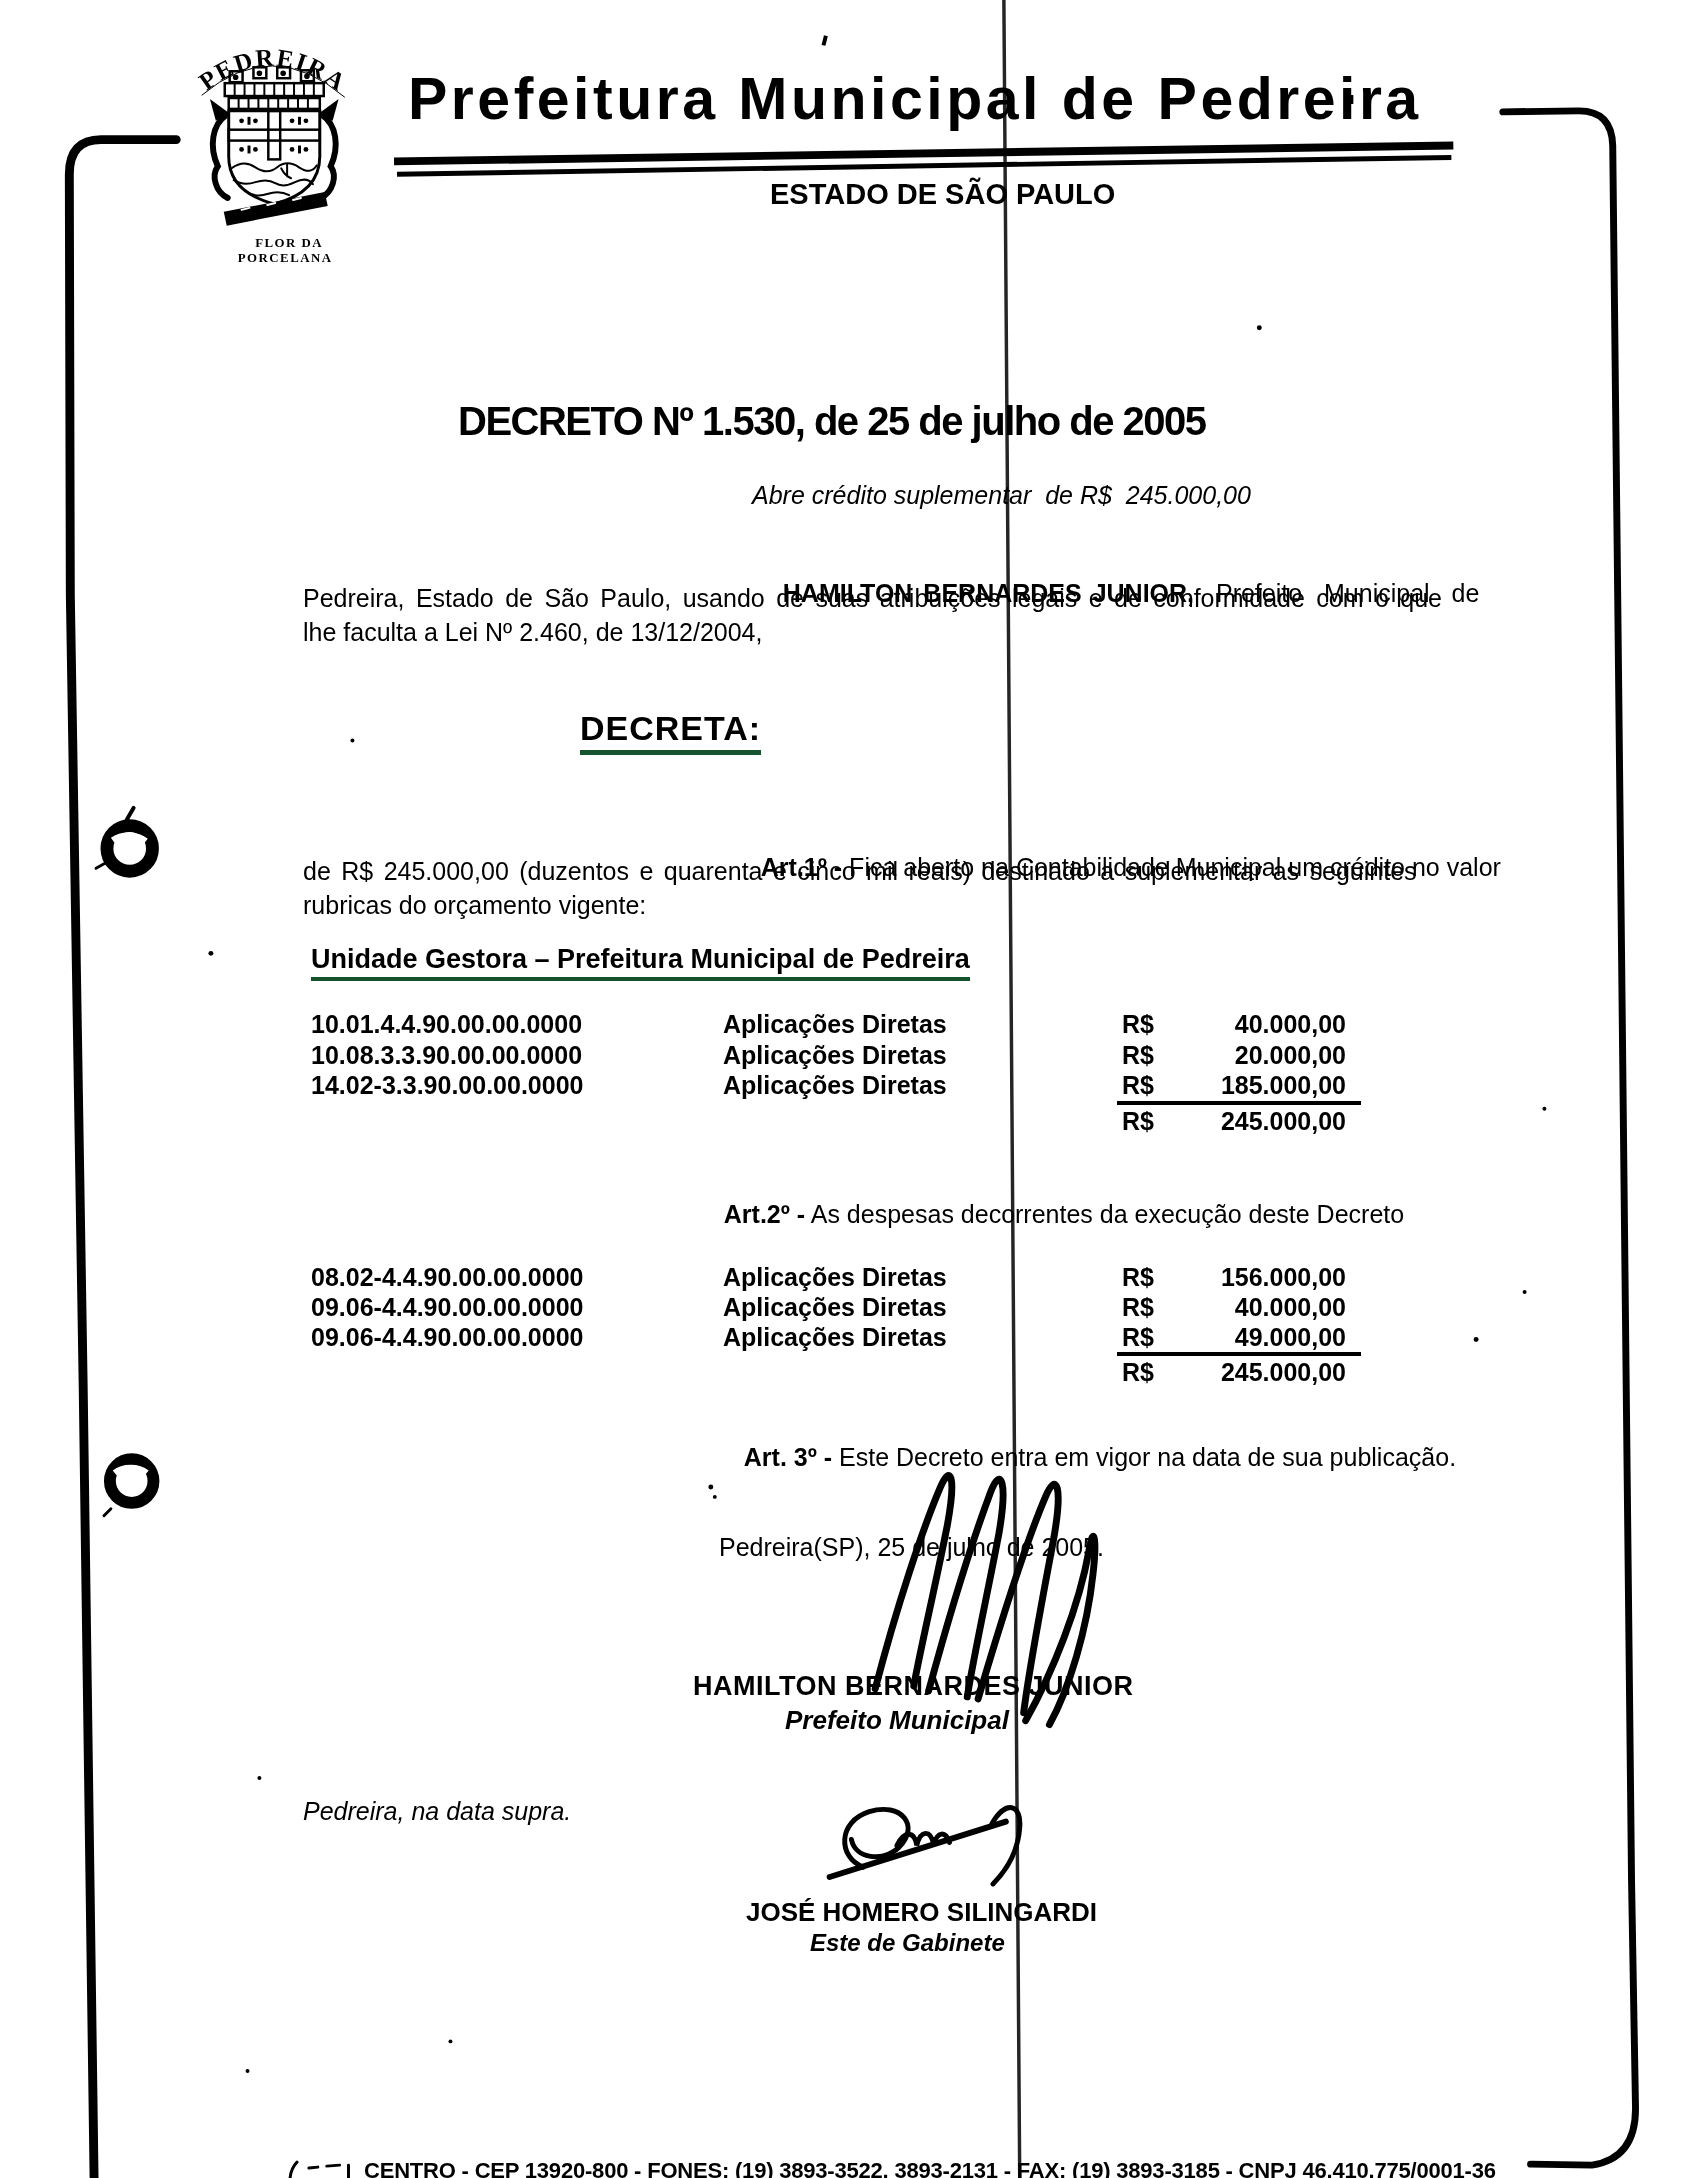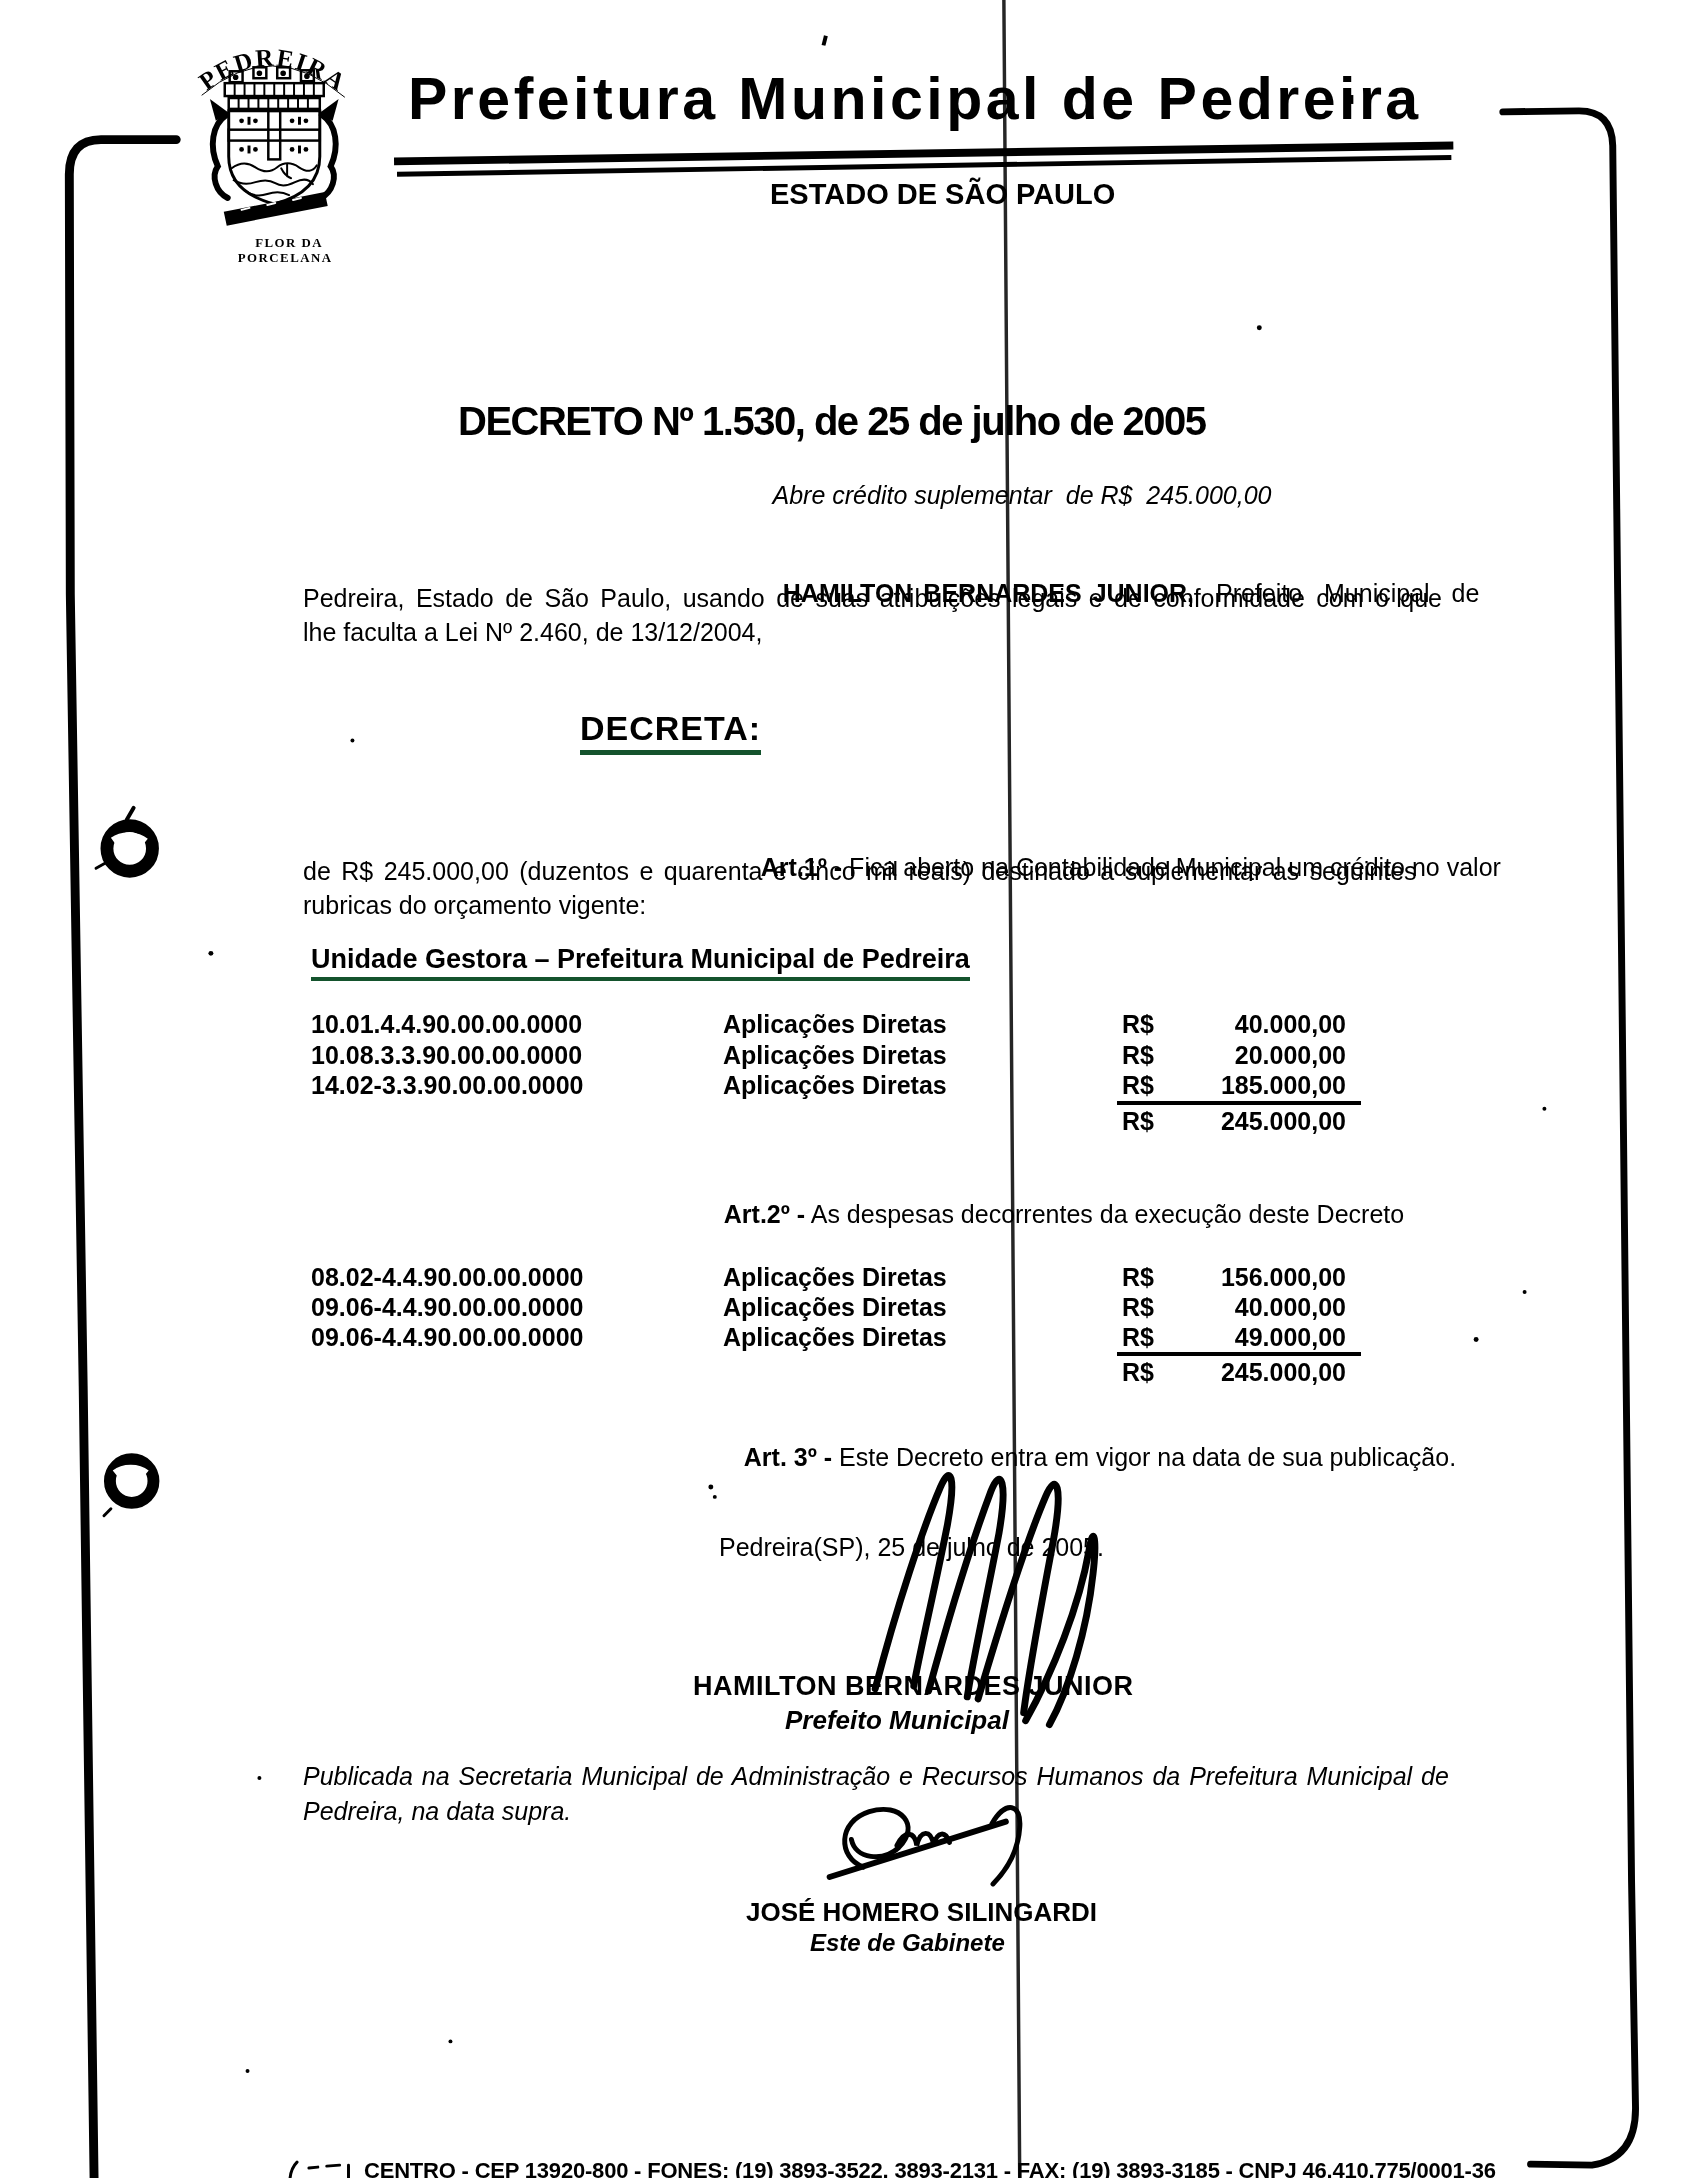--- a/index.html
+++ b/index.html
@@ -19,21 +19,21 @@
 <body>
 
 <div class="page">
 
   <div class="abs b" style="left:408px;top:65px;font-size:59px;letter-spacing:3.5px;">Prefeitura Municipal de Pedreira</div>
 
   <div class="abs b" style="left:770px;top:178px;font-size:29px;">ESTADO DE SÃO PAULO</div>
 
   <div class="abs b" style="left:458px;top:399px;font-size:40px;letter-spacing:-1.5px;">DECRETO Nº 1.530, de 25 de julho de 2005</div>
 
-  <div class="abs i" style="left:752px;top:481px;width:540px;font-size:25px;text-align:center;">Abre crédito suplementar  de R$  245.000,00</div>
+  <div class="abs i" style="left:752px;top:481px;width:540px;font-size:25px;text-align:left;">Abre crédito suplementar  de R$  245.000,00</div>
 
   <div class="abs" style="left:303px;top:584px;font-size:25px;word-spacing:4.5px;">Pedreira, Estado de São Paulo, usando de suas atribuições legais e de conformidade com o que</div>
   <div class="abs" style="left:739px;top:550px;font-size:25px;word-spacing:4px;">
     <span class="b">HAMILTON BERNARDES JUNIOR,</span><span>  Prefeito  Municipal  de</span>
   </div>
   <div class="abs" style="left:303px;top:618px;font-size:25px;">lhe faculta a Lei Nº 2.460, de 13/12/2004,</div>
 
   <div class="abs b uline" style="left:580px;top:709px;font-size:34px;letter-spacing:1px;border-bottom-width:5px;">DECRETA:</div>
 
   <div class="abs" style="left:733px;top:824px;font-size:25px;">
@@ -92,21 +92,20 @@
 
   <div class="abs" style="left:716px;top:1414px;font-size:25px;">
     <span class="b">Art. 3º -</span><span> Este Decreto entra em vigor na data de sua publicação.</span>
   </div>
 
   <div class="abs" style="left:719px;top:1533px;font-size:25px;">Pedreira(SP), 25 de julho de 2005.</div>
 
   <div class="abs b" style="left:693px;top:1671px;font-size:27px;letter-spacing:0.5px;">HAMILTON BERNARDES JUNIOR</div>
   <div class="abs b i" style="left:785px;top:1705px;font-size:26px;">Prefeito Municipal</div>
 
-  <div class="abs i" style="left:303px;top:1762px;font-size:25px;word-spacing:2px;">Publicada na Secretaria Municipal de Administração e Recursos Humanos da Prefeitura Municipal de</div>
   <div class="abs i" style="left:303px;top:1797px;font-size:25px;font-style:italic;">Pedreira, na data supra.</div>
 
   <div class="abs b" style="left:746px;top:1897px;font-size:26px;">JOSÉ HOMERO SILINGARDI</div>
   <div class="abs b i" style="left:810px;top:1929px;font-size:24px;">Este de Gabinete</div>
 
   <div class="abs b" style="left:364px;top:2158px;font-size:22px;letter-spacing:-0.2px;">CENTRO - CEP 13920-800 - FONES: (19) 3893-3522, 3893-2131 - FAX: (19) 3893-3185 - CNPJ 46.410.775/0001-36</div>
 
   <svg class="layer" width="1687" height="2178" viewBox="0 0 1704 2200">
 
     <g stroke="#000" fill="none" stroke-linecap="round">

